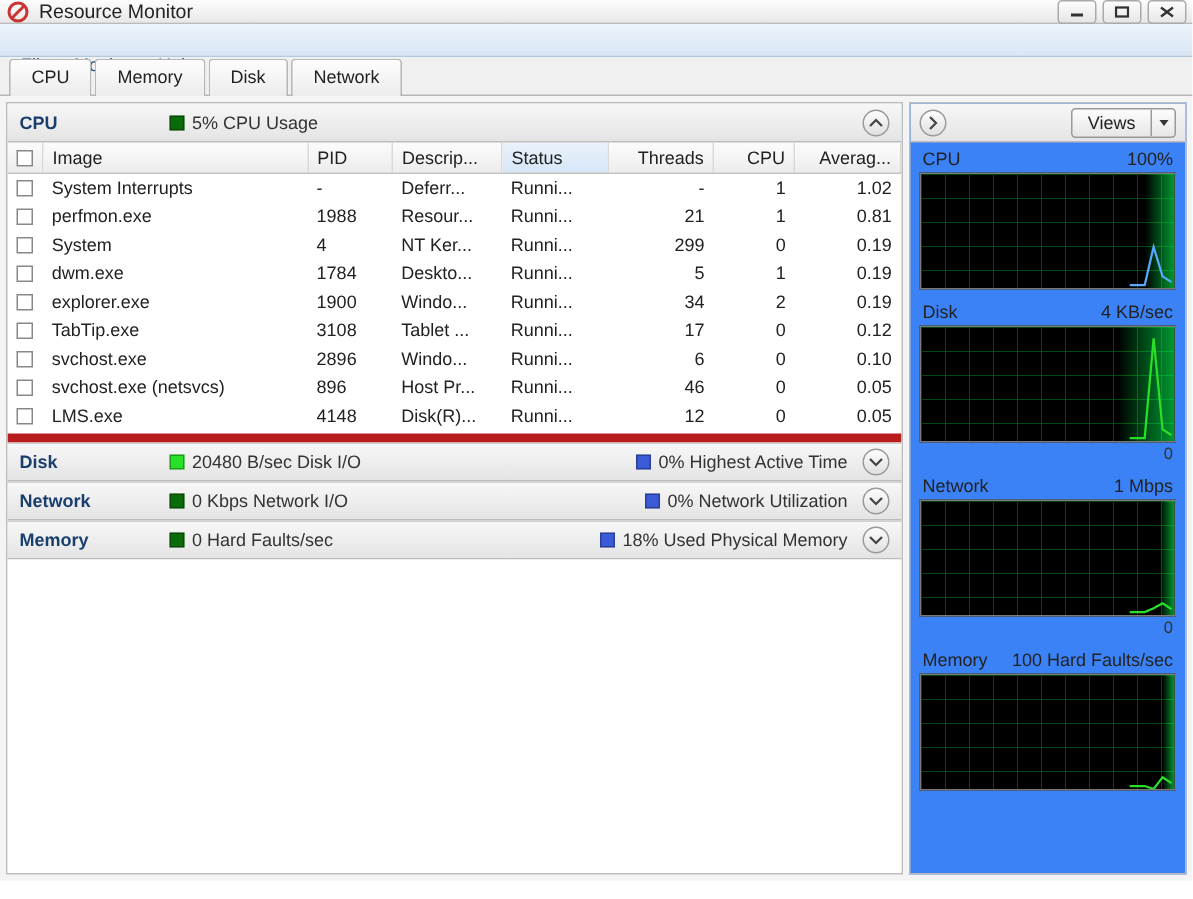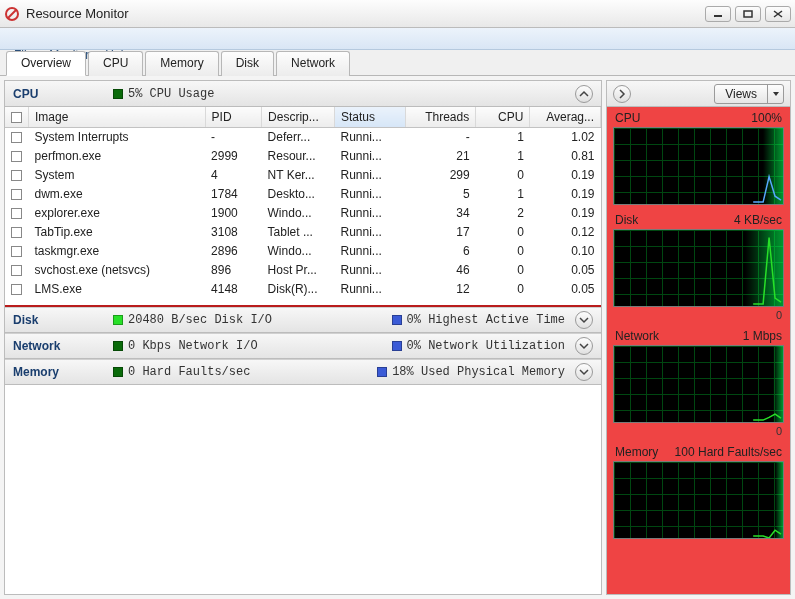--- a/index.html
+++ b/index.html
@@ -8,21 +8,21 @@
     font-family: "Segoe UI", Tahoma, sans-serif;
     font-size: 12px;
     background: #fff;
     color: #222;
     width: 795px;
     height: 599px;
     overflow: hidden;
   }
   
   .titlebar {
-    height: 28px;
+    height: 16px;
     background: linear-gradient(#fdfdfd, #e8e8e8);
     border-bottom: 1px solid #bbb;
     display: flex;
     align-items: center;
     padding: 0 4px;
   }
   .titlebar .appicon {
     width: 16px; height: 16px; margin-right: 6px;
     display: flex; align-items:center; justify-content:center;
   }
@@ -84,21 +84,21 @@
     flex: 1;
     border:1px solid #bcbcbc;
     background:#fff;
     display:flex;
     flex-direction:column;
     overflow:hidden;
   }
   .right-pane {
     width:185px;
     border:1px solid #bcbcbc;
-    background:#ef4444;
+    background:#3b82f6;
     display:flex;
     flex-direction:column;
     overflow:hidden;
   }
   
   .section-header {
     height:26px;
     background:linear-gradient(#f7f7f7,#e4e4e4);
     border-top:1px solid #d0d0d0;
     border-bottom:1px solid #bcbcbc;
@@ -109,41 +109,40 @@
   }
   .section-header:first-child { border-top:none; }
   .section-header .sh-title {
     font-weight:bold;
     color:#1a3e6e;
     width:90px;
   }
   .section-header .sh-metric {
     display:flex; align-items:center; gap:5px;
     color:#333;
-    font-family:Liberation Mono, monospace;
   }
   .swatch {
     width:10px; height:10px; display:inline-block;
     border:1px solid rgba(0,0,0,0.3);
   }
   .sh-spacer { flex:1; }
   .sh-toggle {
     width:18px; height:18px;
     border:1px solid #9a9a9a;
     border-radius:50%;
     background:linear-gradient(#fdfdfd,#e0e0e0);
     display:flex; align-items:center; justify-content:center;
     cursor:pointer;
   }
   .sh-toggle svg { width:10px; height:10px; }
   
   .proc-table {
     overflow-y:auto;
     flex-shrink:0;
-    border-bottom:2px solid #b91c1c;
+    border-bottom:6px solid #b91c1c;
   }
   table { border-collapse:collapse; width:100%; table-layout:fixed; }
   thead th {
     background:linear-gradient(#fcfcfc,#ececec);
     border-right:1px solid #d9d9d9;
     border-bottom:1px solid #c2c2c2;
     font-weight:normal;
     text-align:left;
     padding:3px 6px;
     white-space:nowrap;
@@ -270,21 +269,20 @@
   </div>
 </div>
 
 <div class="menubar">
   <div class="menuitem">File</div>
   <div class="menuitem">Monitor</div>
   <div class="menuitem">Help</div>
 </div>
 
 <div class="tabs">
-  <div class="tab active">Overview</div>
   <div class="tab">CPU</div>
   <div class="tab">Memory</div>
   <div class="tab">Disk</div>
   <div class="tab">Network</div>
 </div>
 
 <div class="content">
 
   <div class="left-pane">
 
@@ -333,21 +331,21 @@
               <td>-</td>
               <td>Deferr...</td>
               <td>Runni...</td>
               <td class="num">-</td>
               <td class="num">1</td>
               <td class="num">1.02</td>
             </tr>
             <tr>
               <td><span class="chk"></span></td>
               <td>perfmon.exe</td>
-              <td>2999</td>
+              <td>1988</td>
               <td>Resour...</td>
               <td>Runni...</td>
               <td class="num">21</td>
               <td class="num">1</td>
               <td class="num">0.81</td>
             </tr>
             <tr>
               <td><span class="chk"></span></td>
               <td>System</td>
               <td>4</td>
@@ -382,21 +380,21 @@
               <td>TabTip.exe</td>
               <td>3108</td>
               <td>Tablet ...</td>
               <td>Runni...</td>
               <td class="num">17</td>
               <td class="num">0</td>
               <td class="num">0.12</td>
             </tr>
             <tr>
               <td><span class="chk"></span></td>
-              <td>taskmgr.exe</td>
+              <td>svchost.exe</td>
               <td>2896</td>
               <td>Windo...</td>
               <td>Runni...</td>
               <td class="num">6</td>
               <td class="num">0</td>
               <td class="num">0.10</td>
             </tr>
             <tr>
               <td><span class="chk"></span></td>
               <td>svchost.exe (netsvcs)</td>

